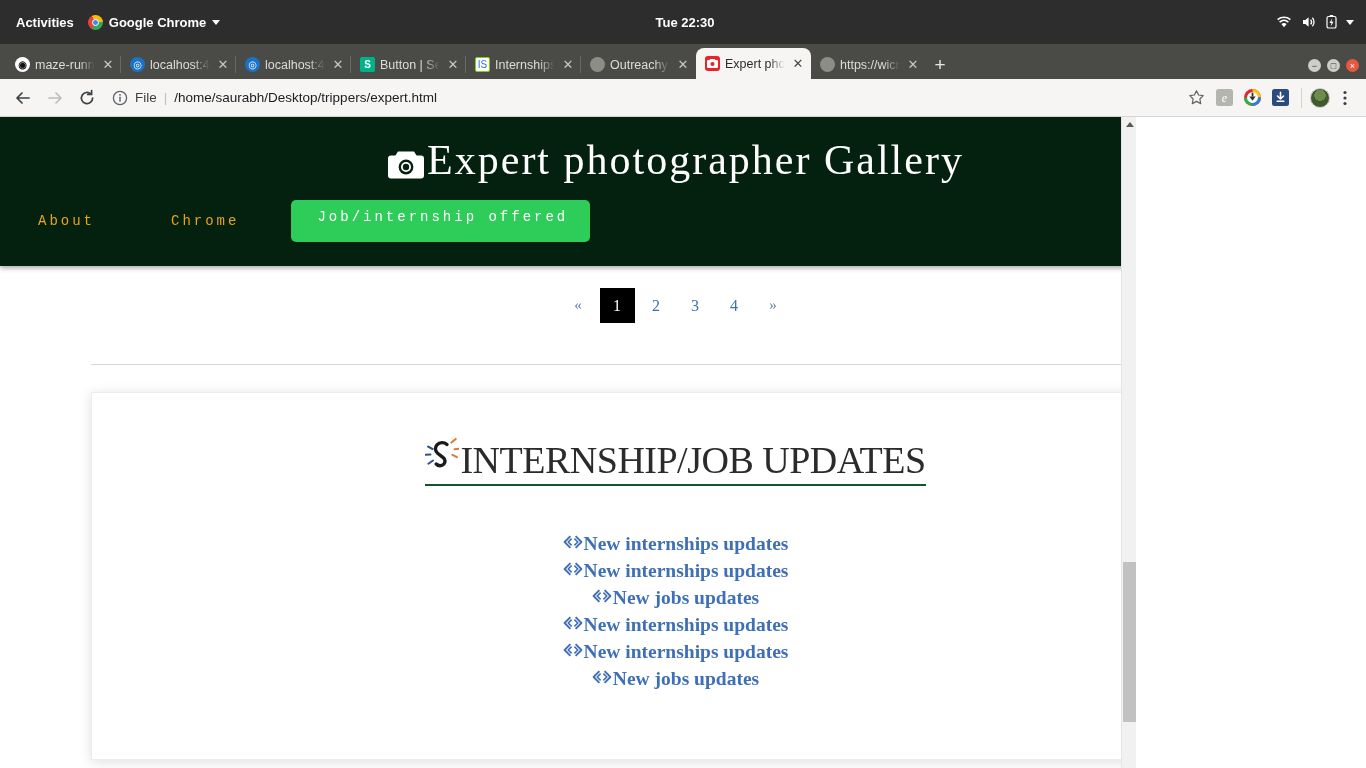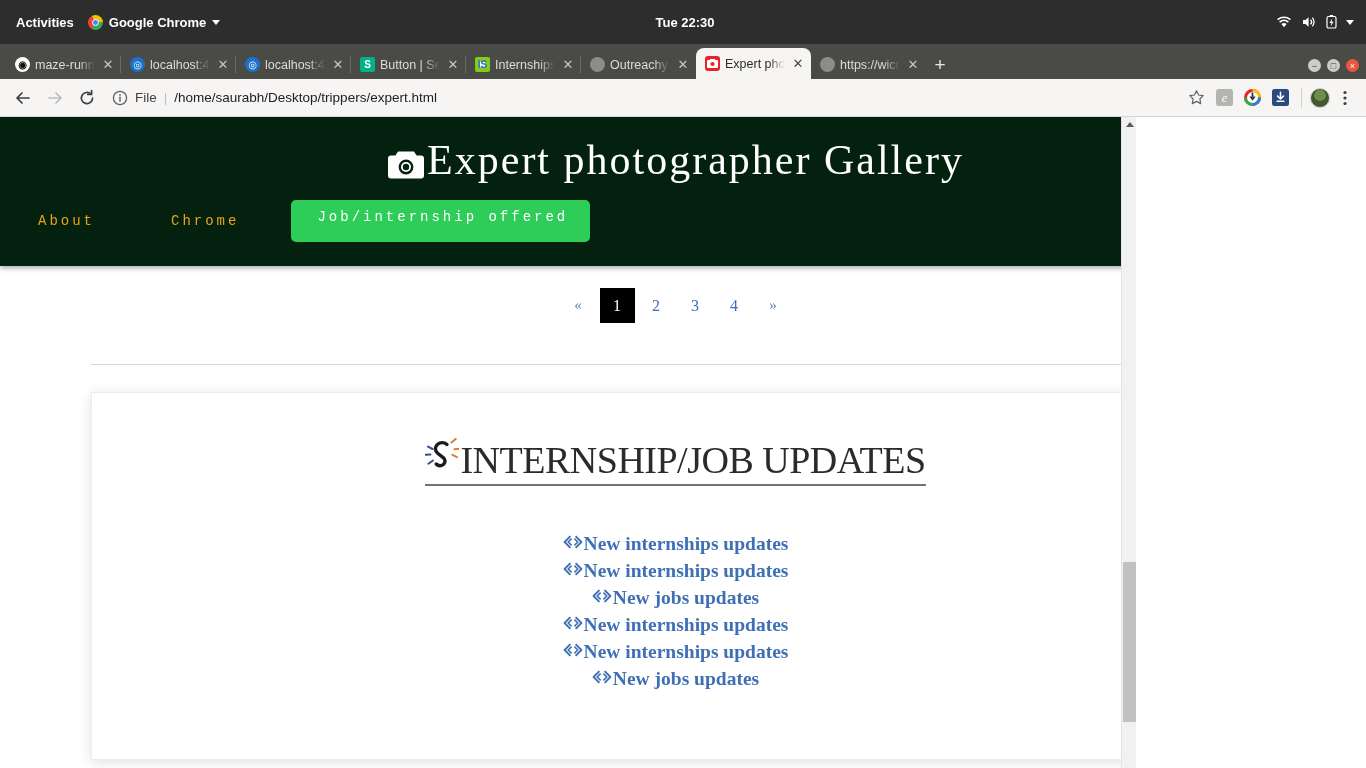--- a/index.html
+++ b/index.html
@@ -104,21 +104,21 @@
     -webkit-mask-image: linear-gradient(to right, #000 72%, transparent 98%);
             mask-image: linear-gradient(to right, #000 72%, transparent 98%);
   }
   .tab-close {
     flex: none; width: 14px; text-align: center;
     font-size: 13px; line-height: 1; opacity: .85;
   }
   .fv-github { background:#ffffff; color:#111; border-radius:50%; font-weight:bold; }
   .fv-blue   { background:#1a73c8; color:#fff; border-radius:50%; }
   .fv-s      { background:#00b289; color:#fff; font-weight:bold; }
-  .fv-is     { background:#ffffff; color:#2a6fd6; font-weight:bold; border:5px solid #84cc16;}
+  .fv-is     { background:#ffffff; color:#2a6fd6; font-weight:normal; border:1px solid #84cc16;}
   .fv-grey   { background:#8d8d88; border-radius:50%; }
   .fv-cam    { background:#e8232a; color:#fff; border-radius:3px; }
   #newtab {
     color:#e6e6e6; font-size:19px; width:28px; text-align:center;
     line-height:29px; height:29px; cursor:pointer; flex:none;
   }
   #winbtns {
     margin-left:auto; display:flex; align-items:center; gap:6px;
     padding: 0 7px 7px 0;
   }
@@ -254,21 +254,21 @@
   #updates-heading {
     font-family: "Liberation Serif", serif;
     font-size: 38px;
     font-weight: normal;
     color: #2b2b2b;
     letter-spacing: -0.5px;
     display: inline-flex;
     align-items: center;
     justify-content: center;
     gap: 1px;
-    border-bottom: 2px solid #737373;
+    border-bottom: 2px solid #14532d;
     padding-bottom: 2px;
   }
   #heading-icon { flex:none; display:block; }
   #updates-list {
     margin-top: 47px;
     display: flex;
     flex-direction: column;
     gap: 5px;
   }
   .update-link {

